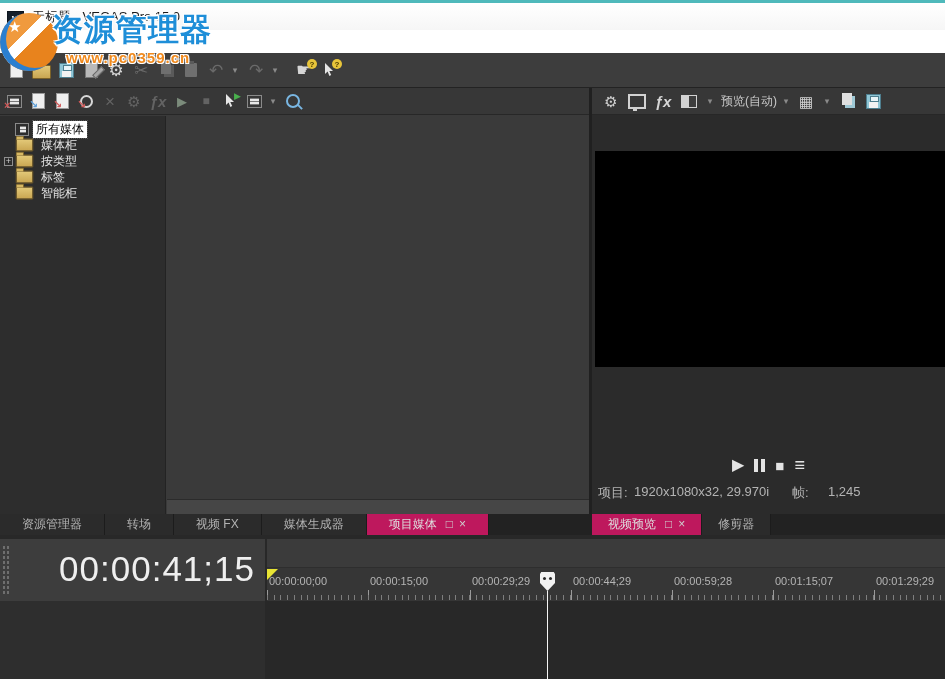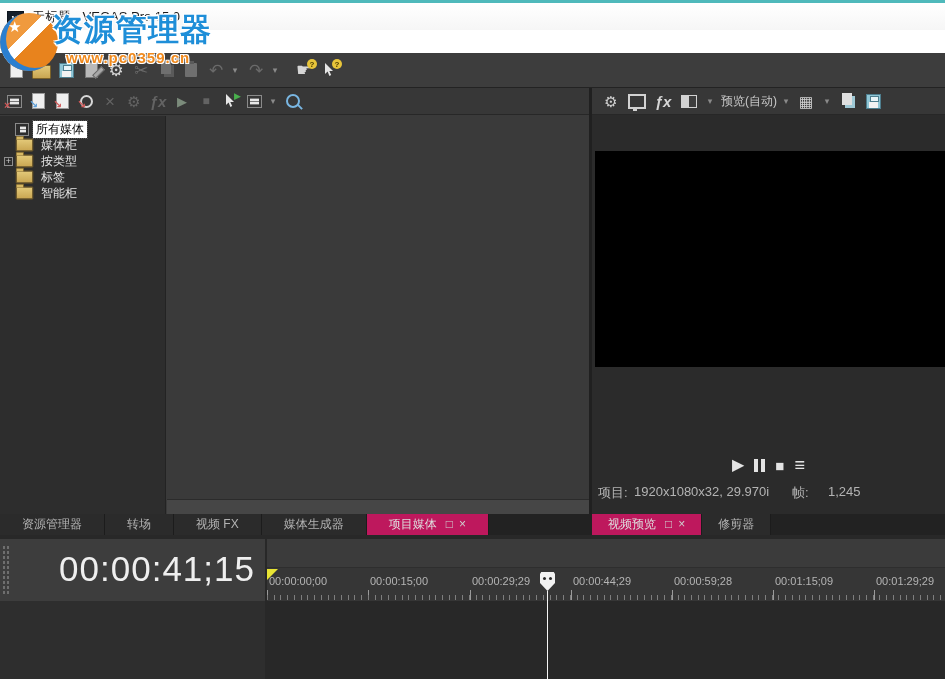--- a/index.html
+++ b/index.html
@@ -404,21 +404,21 @@
         <div class="rtick" style="left: 304px;">
           <span class="rtick-line"></span>
           <span class="rtick-label">00:00:44;29</span>
         </div>
         <div class="rtick" style="left: 405px;">
           <span class="rtick-line"></span>
           <span class="rtick-label">00:00:59;28</span>
         </div>
         <div class="rtick" style="left: 506px;">
           <span class="rtick-line"></span>
-          <span class="rtick-label">00:01:15;09</span>
+          <span class="rtick-label">00:01:15;07</span>
         </div>
         <div class="rtick" style="left: 607px;">
           <span class="rtick-line"></span>
           <span class="rtick-label">00:01:29;29</span>
         </div>
     </div>
   </div>
   <div class="playhead" style="left: 540px;"></div>
   <div class="ph-line" style="left: 547px;"></div>
 </div>

